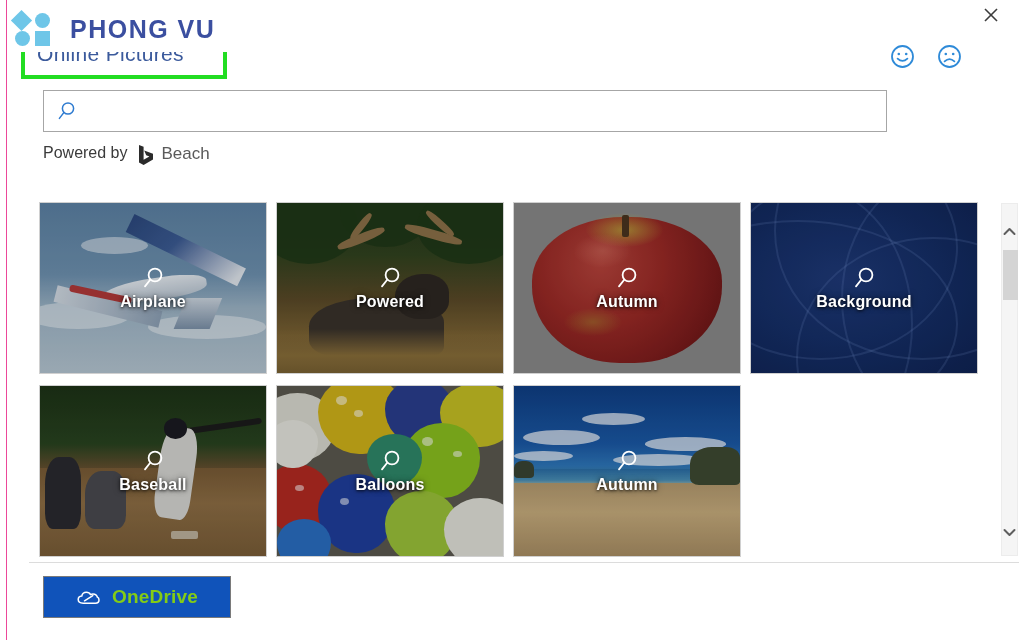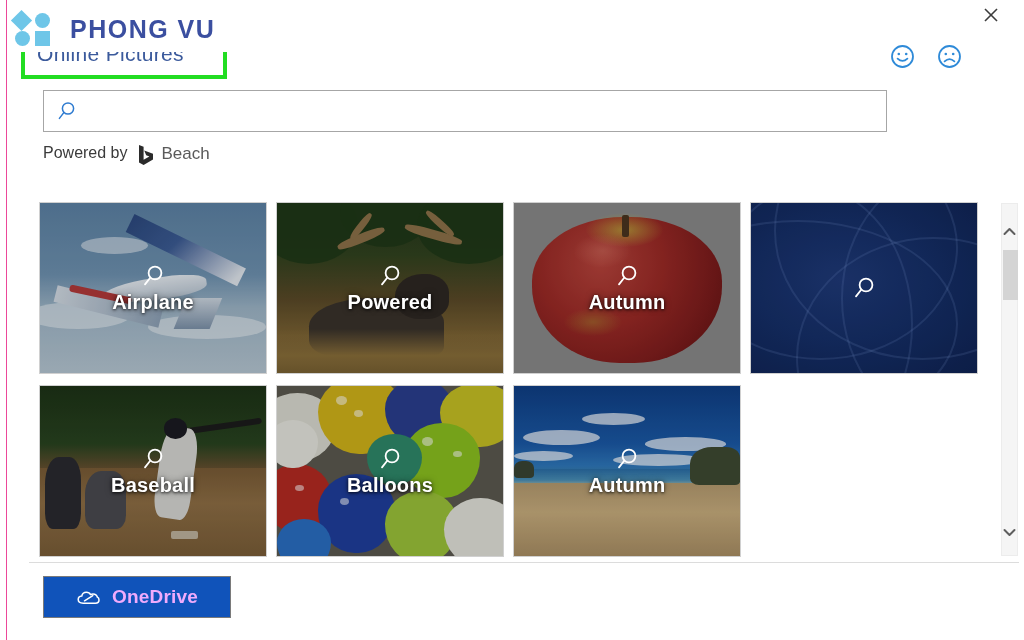--- a/index.html
+++ b/index.html
@@ -230,21 +230,21 @@
     align-items: center;
     justify-content: center;
     gap: 2px;
   }
   .tile-glass {
     width: 26px;
     height: 26px;
   }
   .tile-label {
     color: #ffffff;
-    font-size: 20px;
+    font-size: 16px;
     font-weight: bold;
     text-shadow: 0 1px 3px rgba(0,0,0,.75), 0 0 6px rgba(0,0,0,.5);
     letter-spacing: .2px;
   }
 
   
   .ph { position:absolute; }
 
   
   .ph-airplane {
@@ -589,21 +589,21 @@
     border: 1px solid #7a7a7a;
     box-sizing: border-box;
     display: flex;
     align-items: center;
     justify-content: center;
     gap: 12px;
     cursor: pointer;
   }
   .od-cloud { width: 24px; height: 18px; }
   .od-label {
-    color: #f0abfc;
+    color: #84cc16;
     font-size: 19px;
     font-weight: bold;
     letter-spacing: .2px;
   }
 </style>
 </head>
 <body>
 
 <div id="root">
 
@@ -749,20 +749,21 @@
           </div>
           <div class="tile-dim"></div>
         </div>
         <div class="tile-center">
           <span class="tile-glass">
             <svg width="26" height="26" viewBox="0 0 26 26" aria-hidden="true">
               <circle cx="15" cy="10" r="6.4" fill="none" stroke="#ffffff" stroke-width="1.8"></circle>
               <line x1="10.2" y1="14.8" x2="5" y2="21.4" stroke="#ffffff" stroke-width="1.8" stroke-linecap="round"></line>
             </svg>
           </span>
+          <span class="tile-label">Background</span>
         </div>
       </div>
 
       <div class="tile">
         <div class="tile-photo">
           <div class="ph ph-baseball">
             <div class="bb-dirt"></div>
             <div class="bb-bat"></div>
             <div class="bb-batter"></div>
             <div class="bb-helmet"></div>

